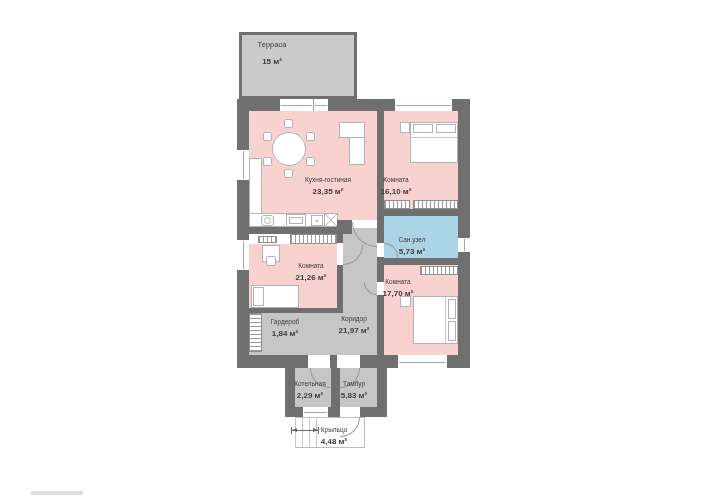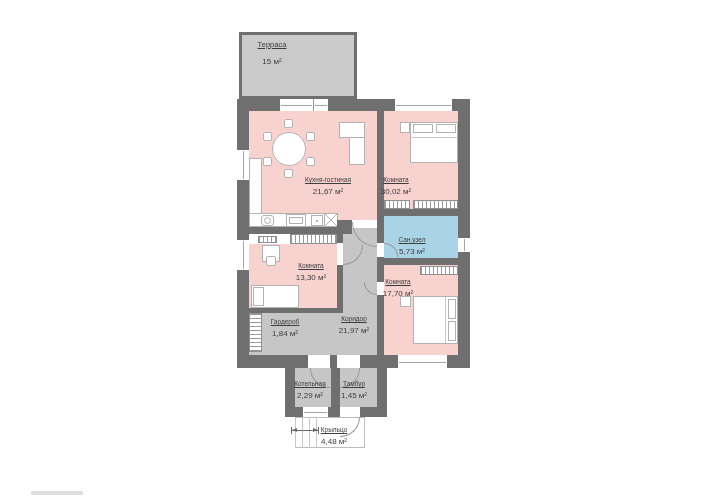--- a/index.html
+++ b/index.html
@@ -21,22 +21,22 @@
   .win-h{position:absolute;background:#fff;}
   .win-h::after{content:"";position:absolute;left:1px;right:1px;top:50%;height:1px;background:#a5a5a5;}
   .win-v{position:absolute;background:#fff;}
   .win-v::after{content:"";position:absolute;top:1px;bottom:1px;left:50%;width:1px;background:#a5a5a5;}
   .opening{position:absolute;background:#fff;}
   .arc{position:absolute;box-sizing:border-box;}
   .arc-br{border-right:1px solid #9a9a9a;border-bottom:1px solid #9a9a9a;border-radius:0 0 100% 0;}
   .arc-bl{border-left:1px solid #9a9a9a;border-bottom:1px solid #9a9a9a;border-radius:0 0 0 100%;}
   .arc-tr{border-top:1px solid #9a9a9a;border-right:1px solid #9a9a9a;border-radius:0 100% 0 0;}
   .lbl{position:absolute;transform:translateX(-50%);text-align:center;white-space:nowrap;}
-  .lbl .nm{font-size:6.5px;line-height:7px;text-decoration:underline;}
-  .lbl .ar{font-size:8px;line-height:9px;margin-top:4px;}
+  .lbl .nm{font-size:6.5px;line-height:7px;}
+  .lbl .ar{font-size:8px;line-height:9px;margin-top:4px;font-weight:bold;}
   .lbl-big .nm{font-size:7.5px;line-height:8px;}
   .lbl-big .ar{margin-top:8px;}
   .terrace{position:absolute;background:var(--terrace,#cacaca);border:3px solid var(--wall,#6f6f6f);box-sizing:border-box;}
   .porch{position:absolute;background:#fff;border:1px solid #bdbdbd;box-sizing:border-box;}
   .steps{position:absolute;background:repeating-linear-gradient(90deg,#c6c6c6 0 1px,transparent 1px 7px);}
   .dimline{position:absolute;height:1px;background:#6a6a6a;}
   .dimline::before,.dimline::after{content:"";position:absolute;top:-2px;border-top:2.5px solid transparent;
       border-bottom:2.5px solid transparent;}
   .dimline::before{left:0;border-right:5px solid #6a6a6a;}
   .dimline::after{right:0;border-left:5px solid #6a6a6a;}
@@ -158,53 +158,53 @@
   <div class="dimline" style="left:292px;top:430px;width:26px;"></div>
   <div class="dimtick" style="left:291px;top:427px;"></div>
   <div class="dimtick" style="left:318px;top:427px;"></div>
 
   <div class="lbl lbl-big" style="left:272px;top:41px;">
     <div class="nm">Терраса</div>
     <div class="ar">15 м²</div>
   </div>
   <div class="lbl" style="left:328px;top:176px;">
     <div class="nm">Кухня-гостиная</div>
-    <div class="ar">21,67 м²</div>
+    <div class="ar">23,35 м²</div>
   </div>
   <div class="lbl" style="left:396px;top:176px;">
     <div class="nm">Комната</div>
-    <div class="ar">30,02 м²</div>
+    <div class="ar">16,10 м²</div>
   </div>
   <div class="lbl" style="left:412px;top:236px;">
     <div class="nm">Сан.узел</div>
     <div class="ar">5,73 м²</div>
   </div>
   <div class="lbl" style="left:311px;top:262px;">
     <div class="nm">Комната</div>
-    <div class="ar">13,30 м²</div>
+    <div class="ar">21,26 м²</div>
   </div>
   <div class="lbl" style="left:398px;top:278px;">
     <div class="nm">Комната</div>
     <div class="ar">17,70 м²</div>
   </div>
   <div class="lbl" style="left:285px;top:318px;">
     <div class="nm">Гардероб</div>
     <div class="ar">1,84 м²</div>
   </div>
   <div class="lbl" style="left:354px;top:315px;">
     <div class="nm">Коридор</div>
     <div class="ar">21,97 м²</div>
   </div>
   <div class="lbl" style="left:310px;top:380px;">
     <div class="nm">Котельная</div>
     <div class="ar">2,29 м²</div>
   </div>
   <div class="lbl" style="left:354px;top:380px;">
     <div class="nm">Тамбур</div>
-    <div class="ar">1,45 м²</div>
+    <div class="ar">5,83 м²</div>
   </div>
   <div class="lbl" style="left:334px;top:426px;">
     <div class="nm">Крыльцо</div>
     <div class="ar">4,48 м²</div>
   </div>
 
   <div class="watermark" style="left:31px;top:491px;width:52px;height:4px;"></div>
 
 </div>
 

